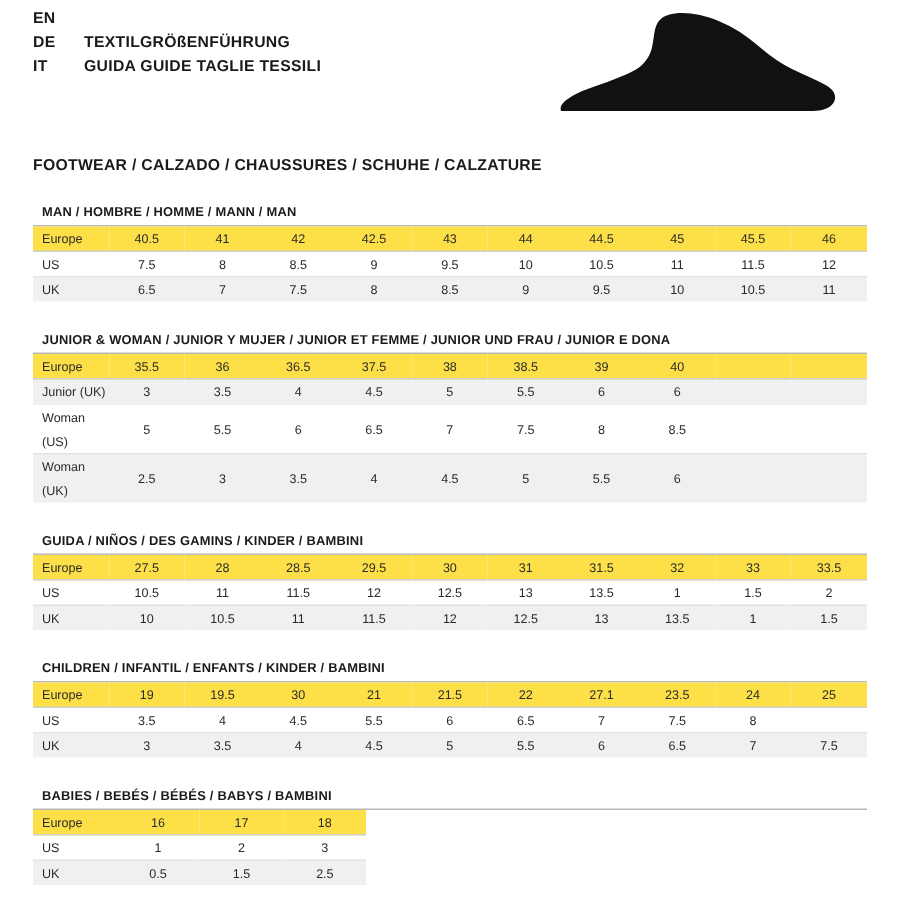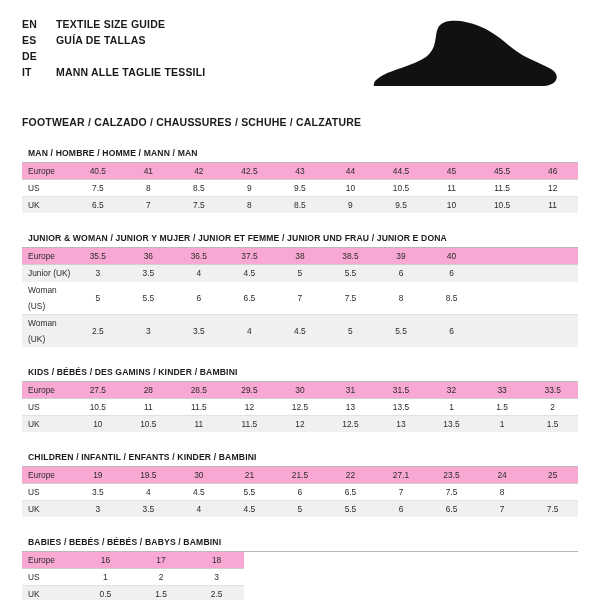--- a/index.html
+++ b/index.html
@@ -12,21 +12,21 @@
     background: #ffffff;
     font-family: "Liberation Sans", sans-serif;
     color: #1a1a1a;
     overflow: hidden;
   }
   .page {
     position: relative;
     width: 600px;
     height: 477px;
     box-sizing: border-box;
-    padding: 16px 22px 0 22px;
+    padding: 4px 22px 0 22px;
   }
 
   
   .header {
     display: flex;
     align-items: flex-start;
     justify-content: space-between;
   }
   .lang-block {
     display: block;
@@ -89,21 +89,21 @@
     padding: 0;
     text-align: center;
     color: #2b2b2b;
     border-bottom: 1px solid #e2e2e2;
   }
   table.size td.rowlabel {
     text-align: left;
     padding-left: 6px;
   }
   table.size tr.shaded td {
-    background: #f9a8d4;
+    background: #fde047;
     border-bottom: 1px solid #cfcfcf;
   }
   table.size tr.plain td {
     background: #ffffff;
   }
   table.size tr.alt td {
     background: #f0f0f0;
     border-bottom: 1px solid #f0f0f0;
   }
   table.size tr.last td {
@@ -112,32 +112,28 @@
 </style>
 </head>
 <body>
 
 <div class="page">
 
   <div class="header">
     <div class="lang-block">
       <div class="lang-row">
         <span class="lang-code">EN</span>
-        <span class="lang-title">TEXTILE SIZE GUIDE</span>
-      </div>
-      <div class="lang-row">
-        <span class="lang-code">ES</span>
-        <span class="lang-title">GUÍA DE TALLAS</span>
       </div>
       <div class="lang-row">
         <span class="lang-code">DE</span>
+        <span class="lang-title">TEXTILGRÖßENFÜHRUNG</span>
       </div>
       <div class="lang-row">
         <span class="lang-code">IT</span>
-        <span class="lang-title">MANN ALLE TAGLIE TESSILI</span>
+        <span class="lang-title">GUIDA GUIDE TAGLIE TESSILI</span>
       </div>
     </div>
 
     <div class="shoe-wrap">
       <svg viewBox="0 0 190 84" width="190" height="84" aria-hidden="true">
         <path fill="#111111" d="M172 68 C178 68 184 66 186 62 C188 58 186 54 181 51
           C174 47 166 44 158 40 C150 36 143 31 136 25
           C128 18 119 12 109 8 C99 4 89 2 80 3
           C74 3.6 70 6 68 10 C66 14 66 19 65 24
           C64 30 61 35 56 39 C50 43 42 46 34 49
@@ -249,21 +245,21 @@
         <td>5.5</td>
         <td>6</td>
         <td></td>
         <td></td>
       </tr>
     </tbody>
       </table>
   </div>
 
   <div class="group">
-    <div class="group-title">KIDS / BÉBÉS / DES GAMINS / KINDER / BAMBINI</div>
+    <div class="group-title">GUIDA / NIÑOS / DES GAMINS / KINDER / BAMBINI</div>
     <table class="size">
       <tbody>
           <tr class="shaded">
         <td class="rowlabel">Europe</td>
         <td>27.5</td>
         <td>28</td>
         <td>28.5</td>
         <td>29.5</td>
         <td>30</td>
         <td>31</td>

